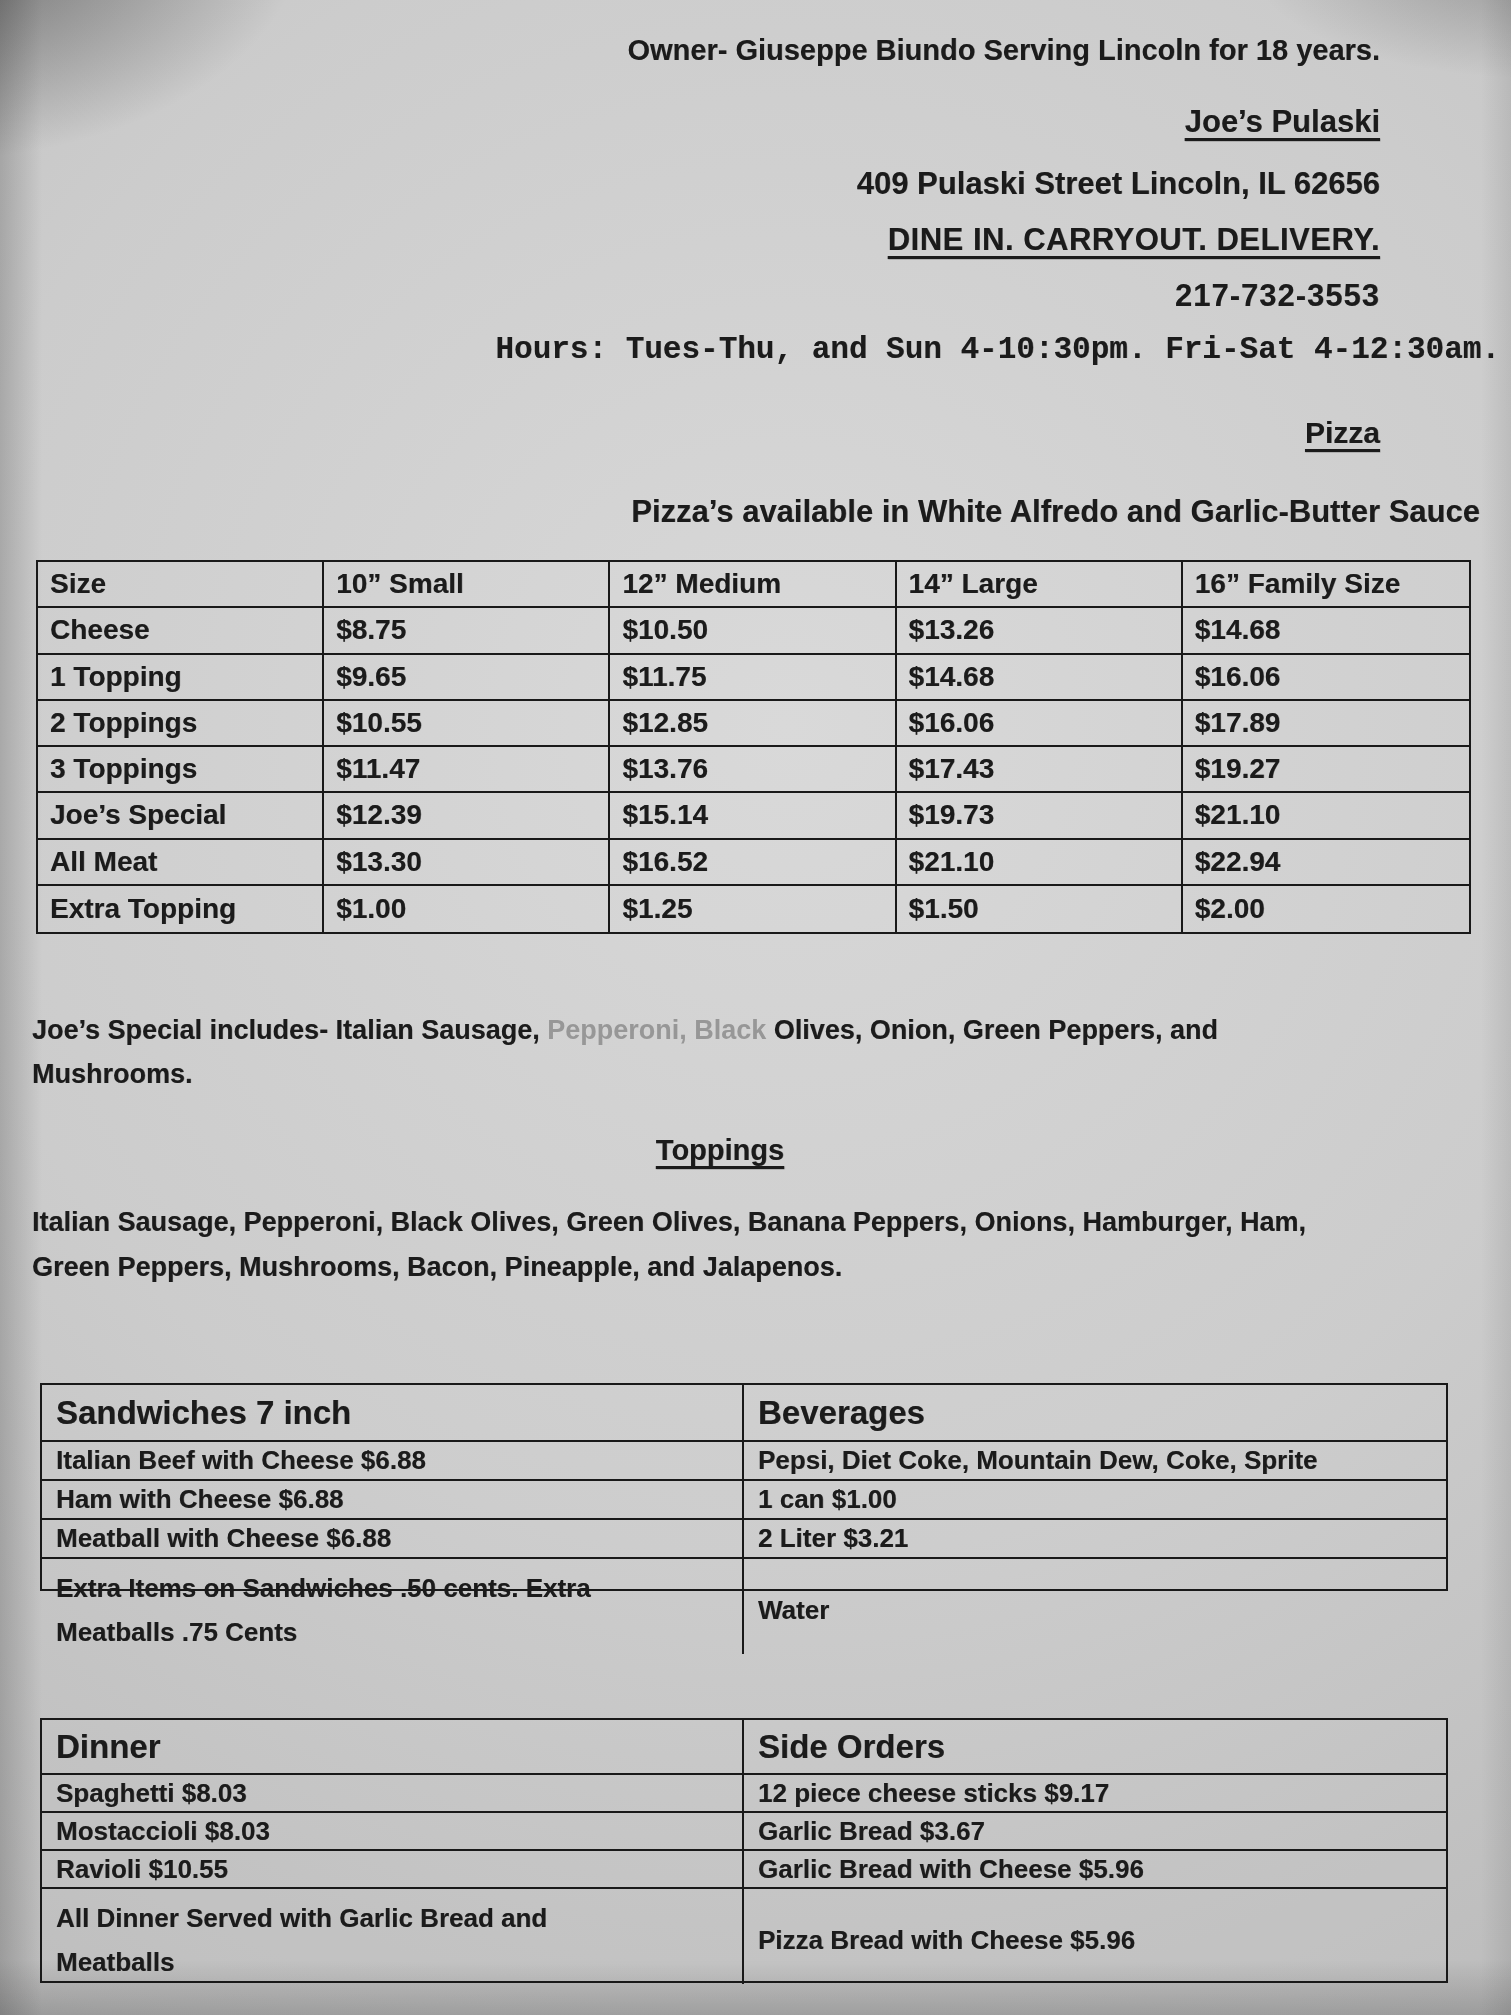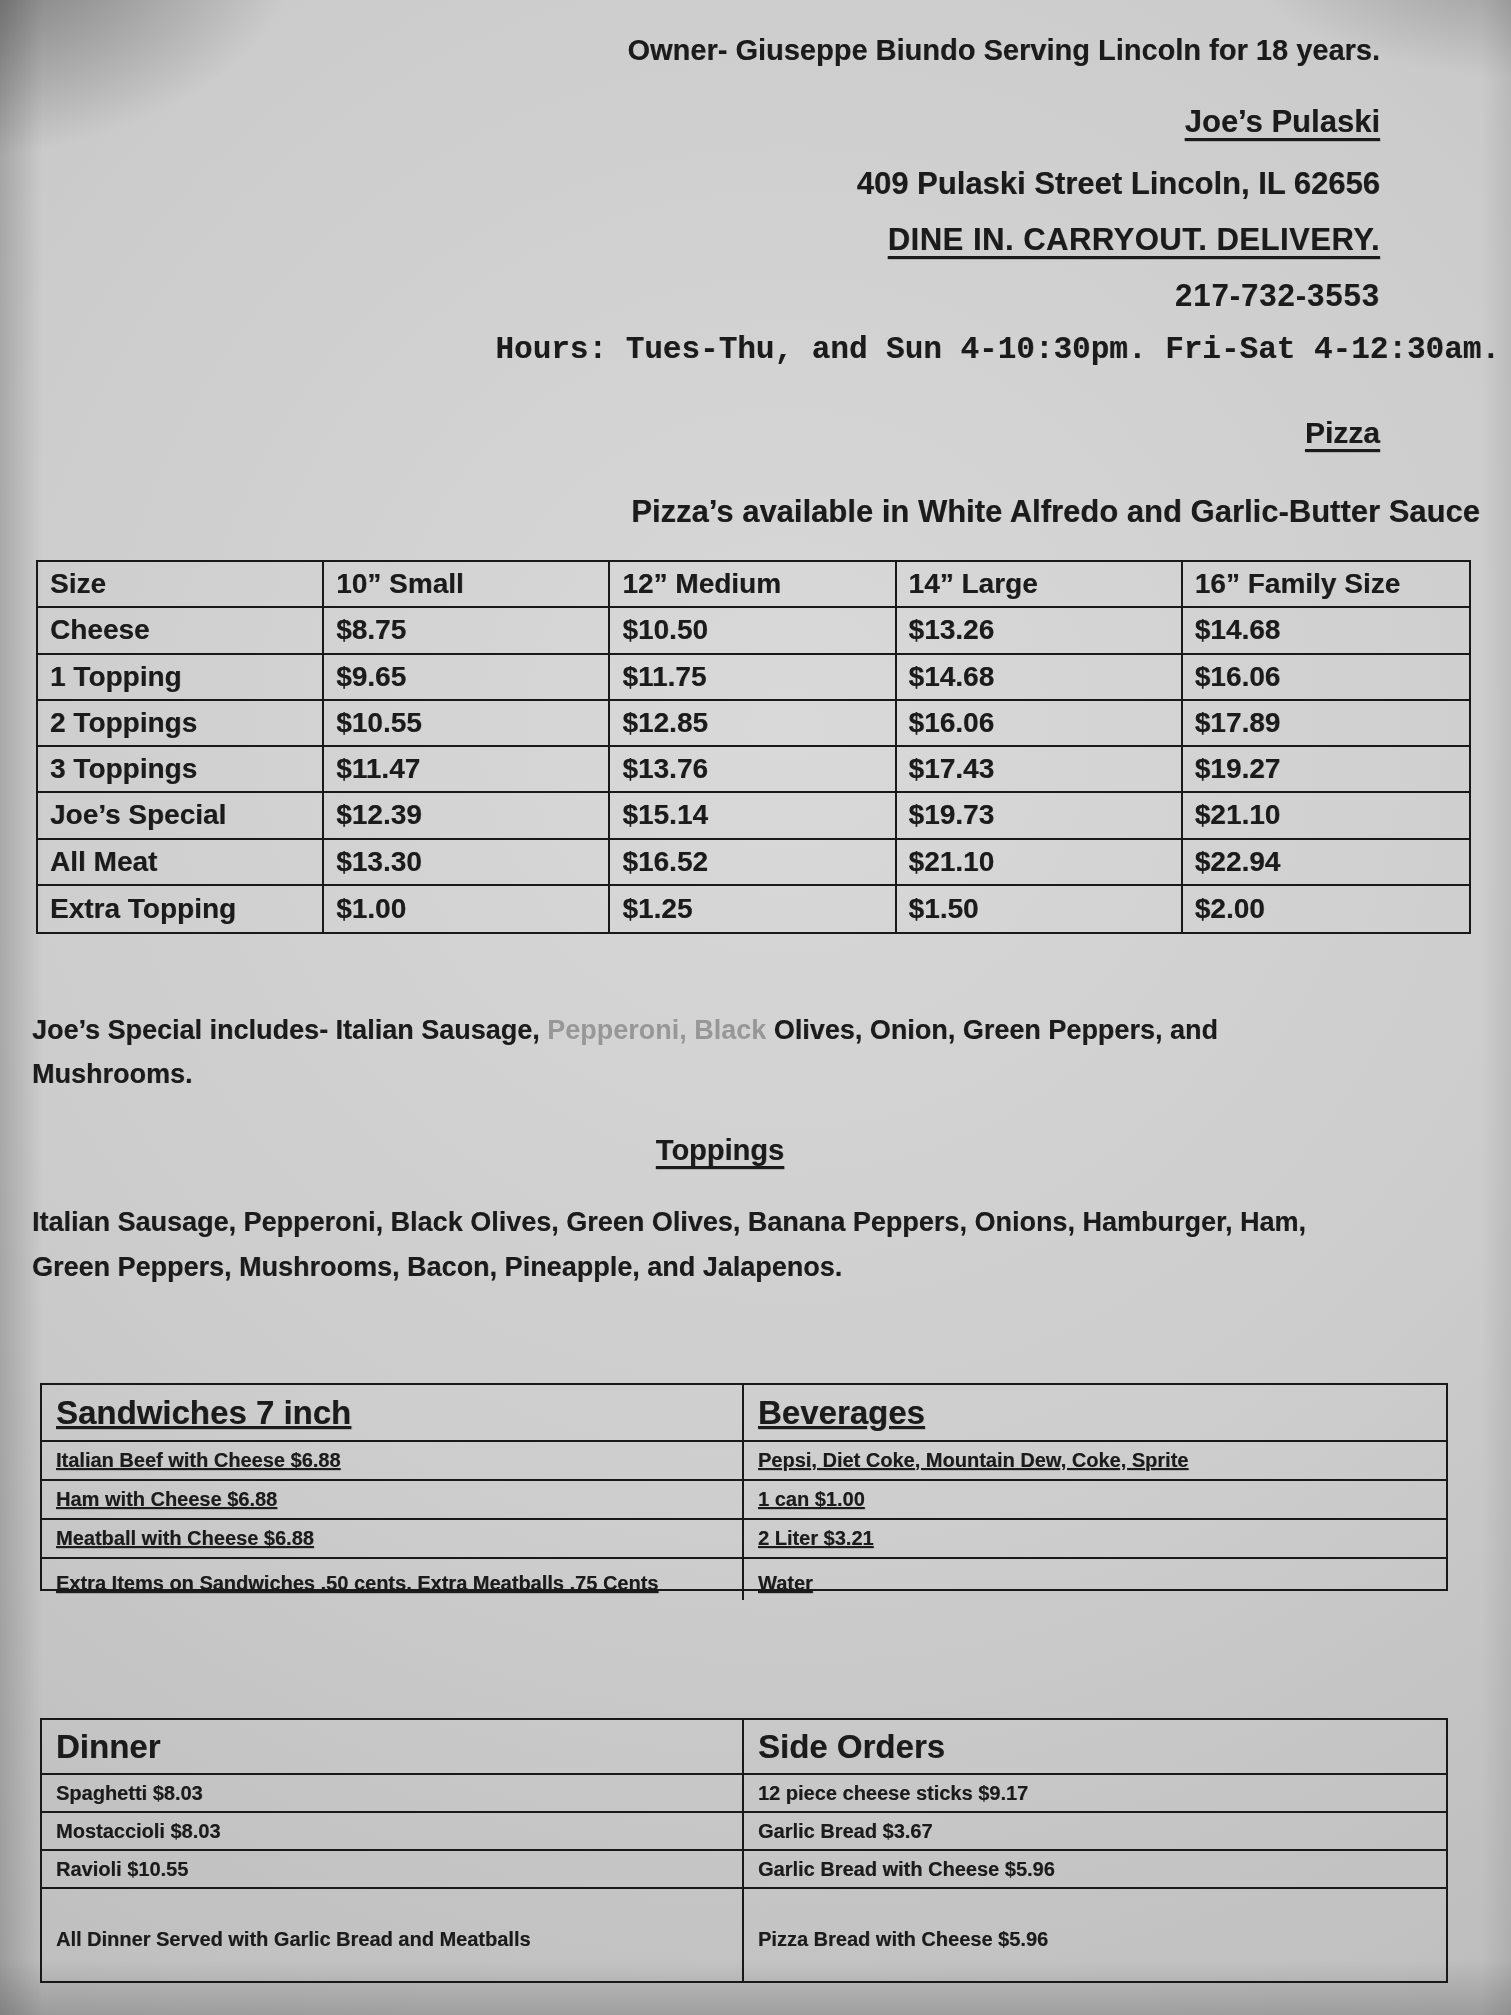--- a/index.html
+++ b/index.html
@@ -63,27 +63,27 @@
     left: 40px; width: 1408px;
     display: grid;
     grid-template-columns: 1fr 1fr;
     border: 2px solid #191919;
     background: rgba(255,255,255,0.03);
   }
   .duo .cell {
     border-bottom: 2px solid #191919;
     display: flex; align-items: center;
     padding-left: 14px;
-    font-size: 20px;
+    font-size: 26px;
   }
   .duo .cell.l { border-right: 2px solid #191919; }
   .duo .cell.hdr { font-size: 33px; }
   .duo .cell.last { border-bottom: none; }
   .duo .cell.tall { align-items: center; padding-top: 7px; line-height: 1.7; }
-  .sandwiches { top: 1383px; height: 208px; grid-template-rows: 57px 39px 39px 39px 1fr; text-decoration: underline; }
+  .sandwiches { top: 1383px; height: 208px; grid-template-rows: 57px 39px 39px 39px 1fr; }
   .dinner     { top: 1718px; height: 265px; grid-template-rows: 55px 38px 38px 38px 1fr; }
   .limit-sw { max-width: 640px; }
   .limit-dn { max-width: 600px; }
 </style>
 </head>
 <body>
 
 <div class="page">
 
   <div class="abs center-block owner">Owner- Giuseppe Biundo Serving Lincoln for 18 years.</div>

